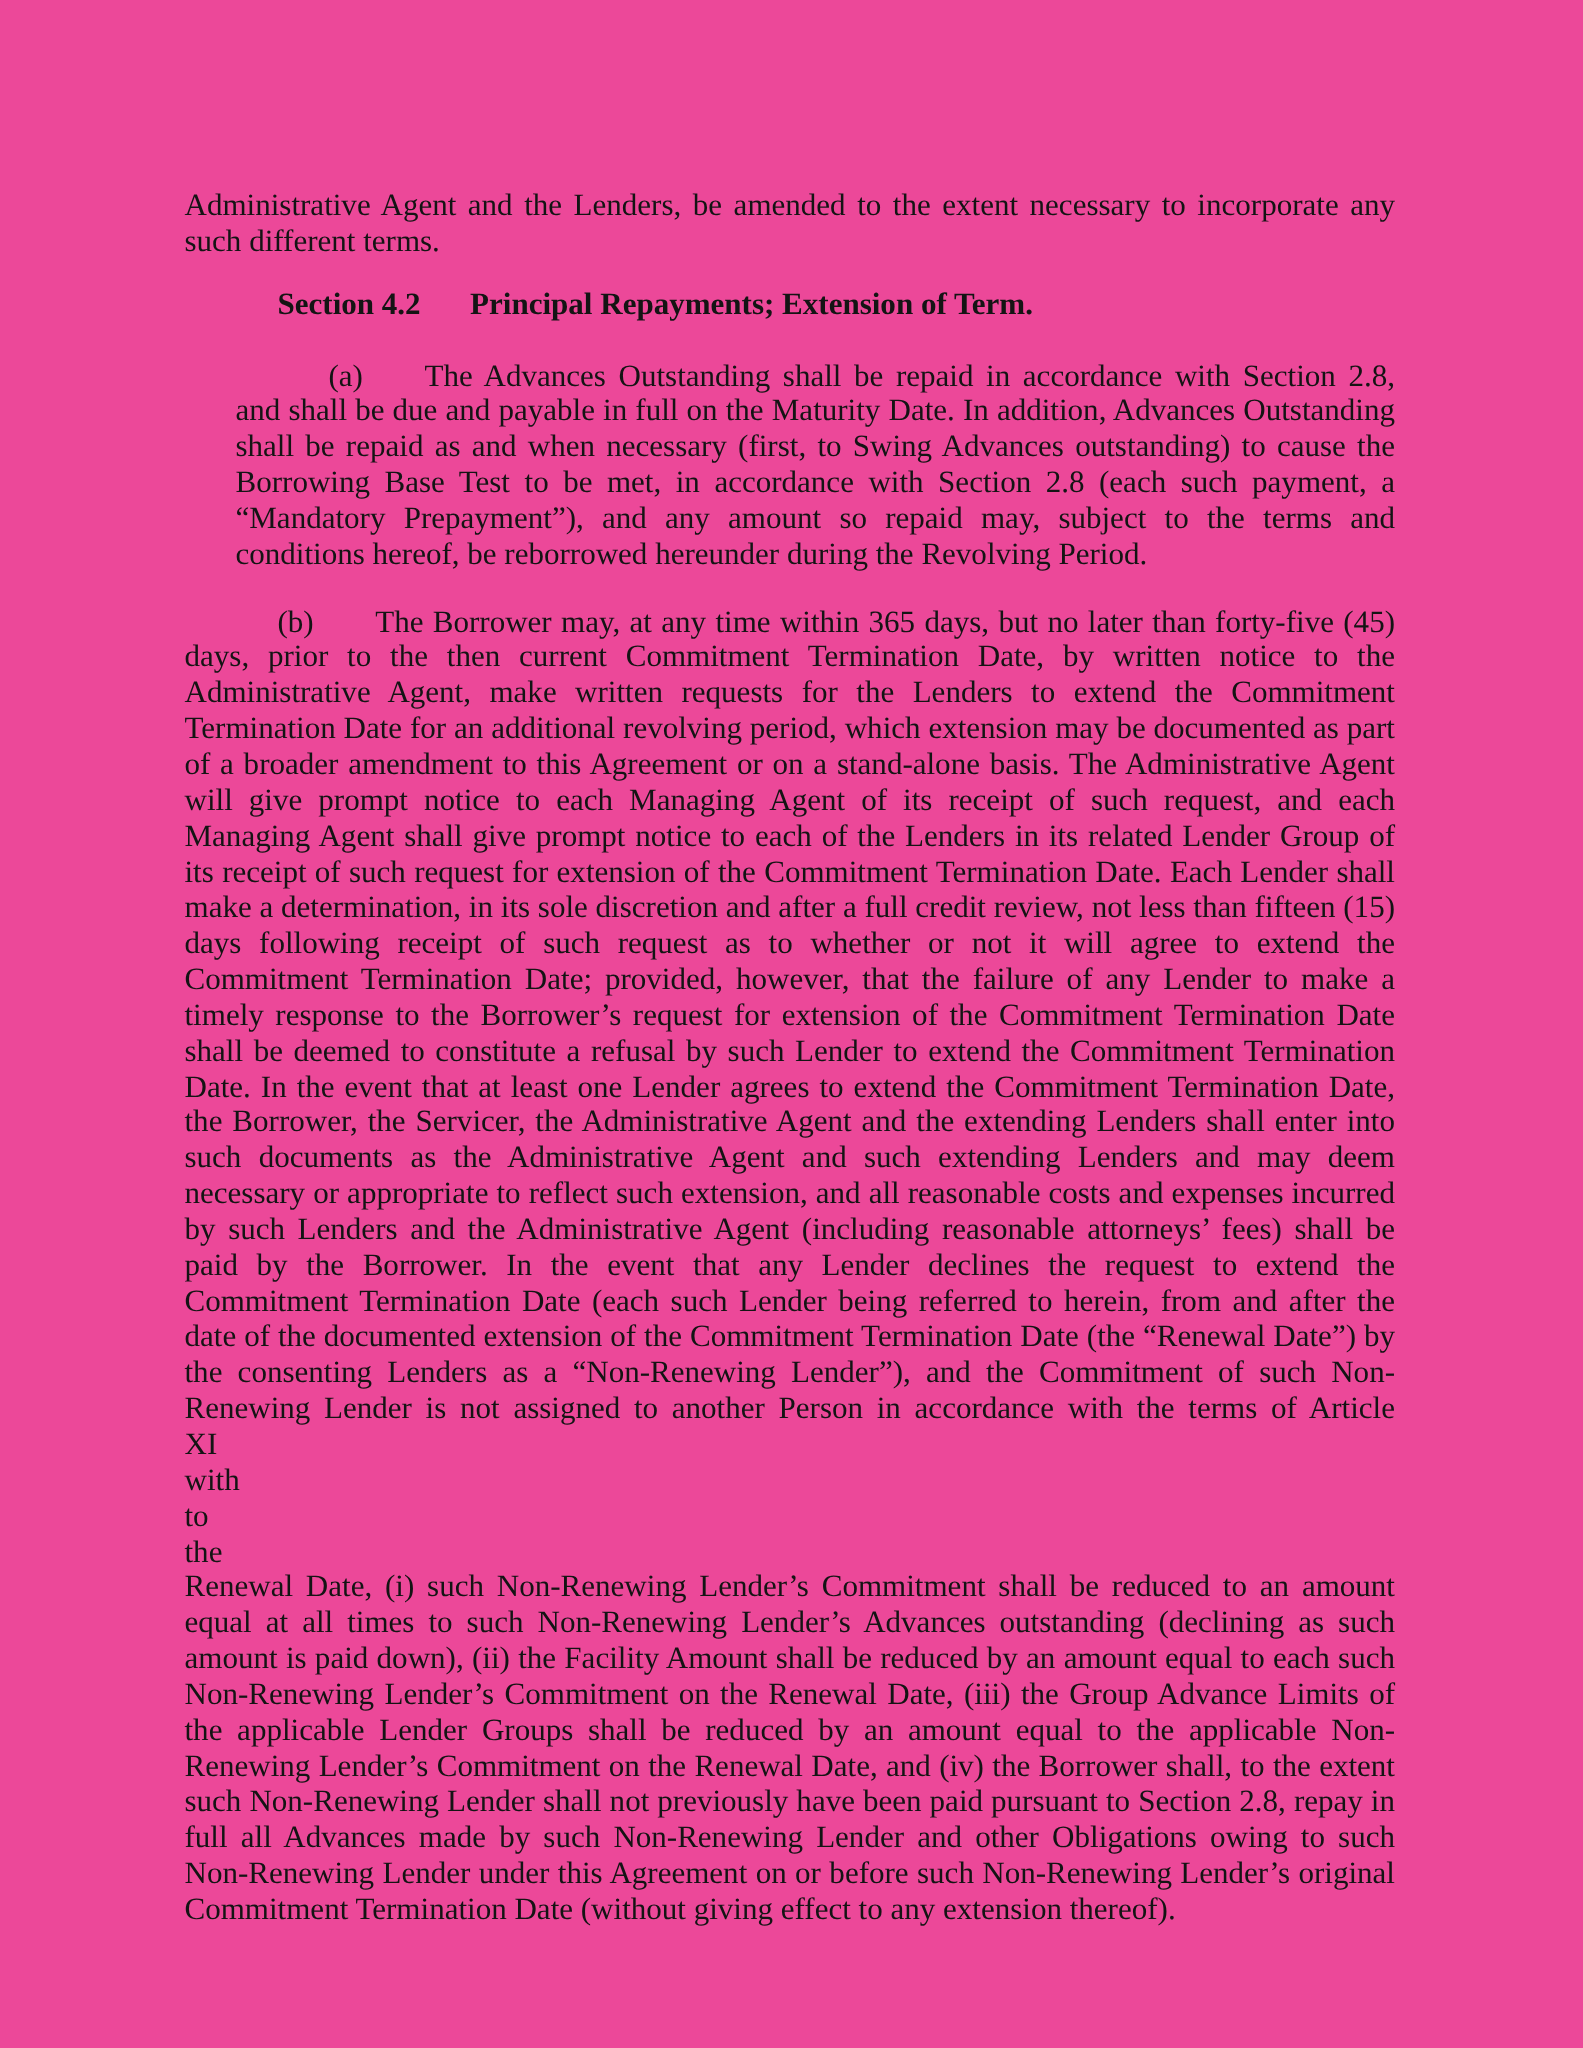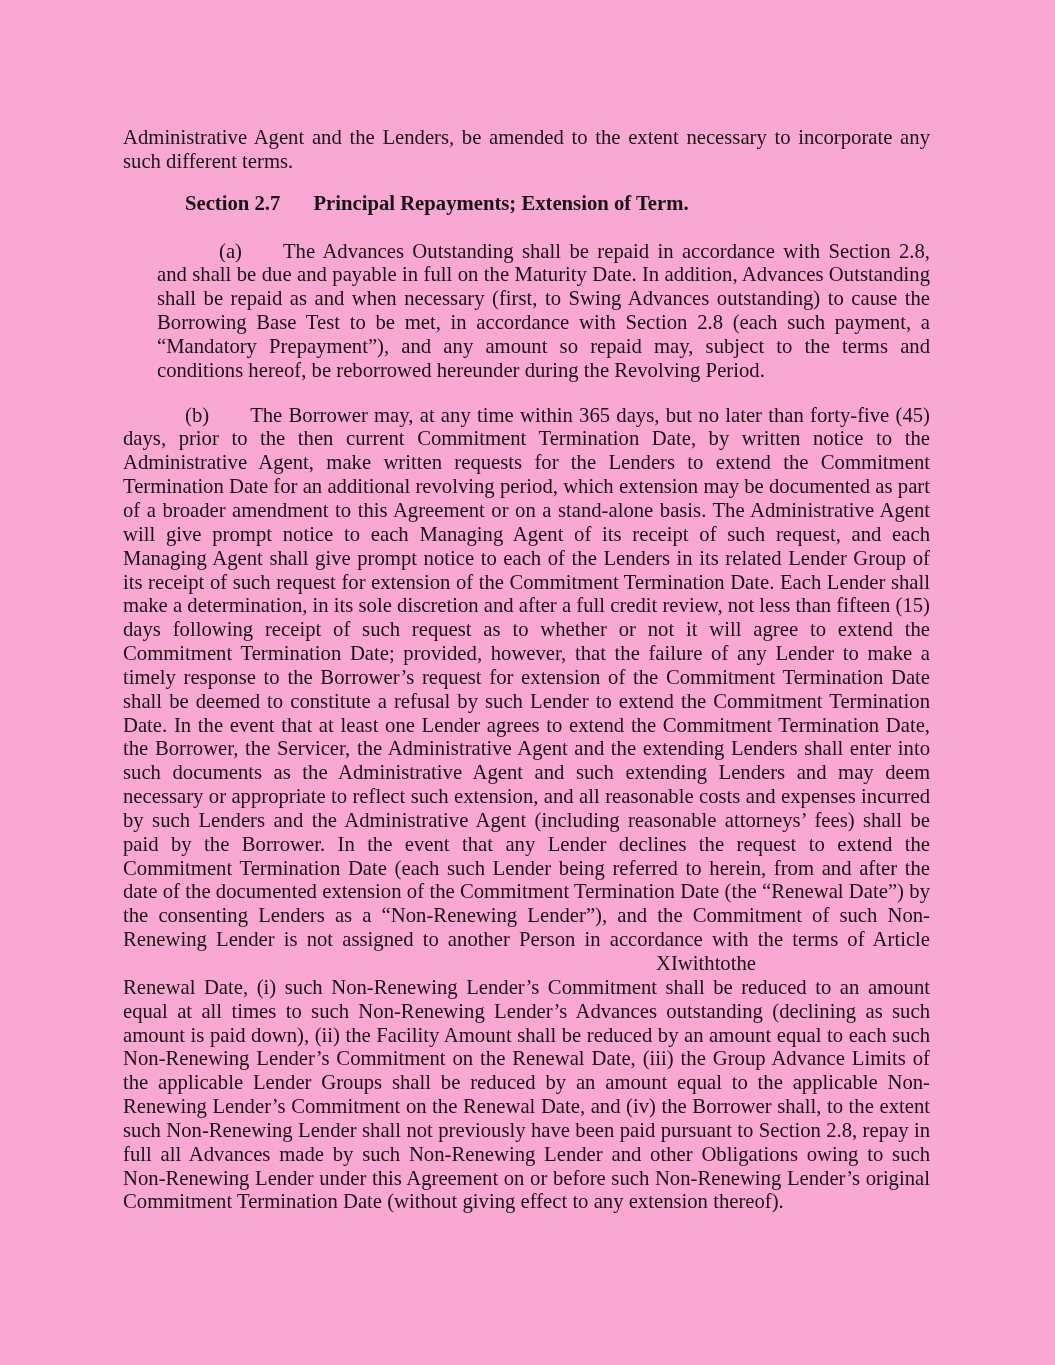--- a/index.html
+++ b/index.html
@@ -4,21 +4,21 @@
 <style>
   html, body {
     margin: 0;
     padding: 0;
     background: #ffffff;
   }
   .page {
     position: relative;
     width: 1055px;
     height: 1365px;
-    background: #f9a8d4;
+    background: #ec4899;
     font-family: "Liberation Serif", "DejaVu Serif", serif;
     color: #141414;
     overflow: hidden;
   }
   .content {
     position: absolute;
     left: 123px;
     top: 126px;
     width: 807px;
     font-size: 20.7px;
@@ -43,44 +43,45 @@
   .justify-all {
     text-align: justify;
     text-align-last: justify;
   }
   .u {
     text-decoration-thickness: 1.6px;
     text-underline-offset: 3px;
   }
   .spread {
     display: flex;
-    justify-content: flex-end;
+    justify-content: flex-start;
     width: 633px;
     text-align: left;
+    flex-direction: column;
   }
   .page-number {
     position: absolute;
     top: 1279px;
     left: 0;
     width: 100%;
     text-align: right;
     font-size: 20.7px;
     line-height: 23.85px;
     padding-left: 41px;
   }
 </style>
 </head>
 <body>
 
 <div class="page">
   <div class="content">
 
     <p class="para cont-para"><span>Administrative Agent and the Lenders, be amended to the extent necessary to incorporate any such different terms.</span></p>
 
-    <p class="heading"><span>Section 2.7</span><span class="tab tab-h"></span><span class="u">Principal Repayments; Extension of Term.</span></p>
+    <p class="heading"><span>Section 4.2</span><span class="tab tab-h"></span><span class="u">Principal Repayments; Extension of Term.</span></p>
 
     <p class="para indented para-a"><span>(a)</span><span class="tab tab-ab"></span><span><span>The Advances Outstanding shall be repaid in accordance with </span><span class="u">Section 2.8</span><span>, and shall be due and payable in full on the Maturity Date.  In addition, Advances Outstanding shall be repaid as and when necessary (first, to Swing Advances outstanding) to cause the Borrowing Base Test to be met, in accordance with </span><span class="u">Section 2.8</span><span> (each such payment, a “</span><span class="u">Mandatory Prepayment</span><span>”), and any amount so repaid may, subject to the terms and conditions hereof, be reborrowed hereunder during the Revolving Period.</span></span></p>
 
     <div>
       <p class="para indented justify-all"><span>(b)</span><span class="tab tab-ab"></span><span><span>The Borrower may, at any time within 365 days, but no later than forty-five (45) days, prior to the then current Commitment Termination Date, by written notice to the Administrative Agent, make written requests for the Lenders to extend the Commitment Termination Date for an additional revolving period, which extension may be documented as part of a broader  amendment to this Agreement or on a stand-alone basis.  The Administrative Agent will give prompt notice to each Managing Agent of its receipt of such request, and each Managing Agent shall give prompt notice to each of the Lenders in its related Lender Group of its receipt of such request for extension of the Commitment Termination Date.  Each Lender shall make a determination, in its sole discretion and after a full credit review, not less than fifteen (15) days following receipt of such request as to whether or not it will agree to extend the Commitment Termination Date; </span><span class="u">provided</span><span>, </span><span class="u">however</span><span>, that the failure of any Lender to make a timely response to the Borrower’s request for extension of the Commitment Termination Date shall be deemed to constitute a refusal by such Lender to extend the Commitment Termination Date.  In the event that at least one Lender agrees to extend the Commitment Termination Date, the Borrower, the Servicer, the Administrative Agent and the extending Lenders shall enter into such documents as the Administrative Agent and such extending Lenders and may deem necessary or appropriate to reflect such extension, and all reasonable costs and expenses incurred by such Lenders and the Administrative Agent (including reasonable attorneys’ fees) shall be paid by the Borrower.   In the event that any Lender declines the request to extend the Commitment Termination Date (each such Lender being referred to herein, from and after the date of the documented extension of the Commitment Termination Date (the “</span><span class="u">Renewal Date</span><span>”) by the consenting Lenders as a “</span><span class="u">Non-Renewing Lender</span><span>”), and the Commitment of such Non-Renewing Lender is not assigned to another Person in accordance with the terms of </span><span class="u">Article</span></span></p>
       <div class="spread">
           <span class="u">XI</span>
           <span>with</span>
           <span>to</span>
           <span>the</span>

